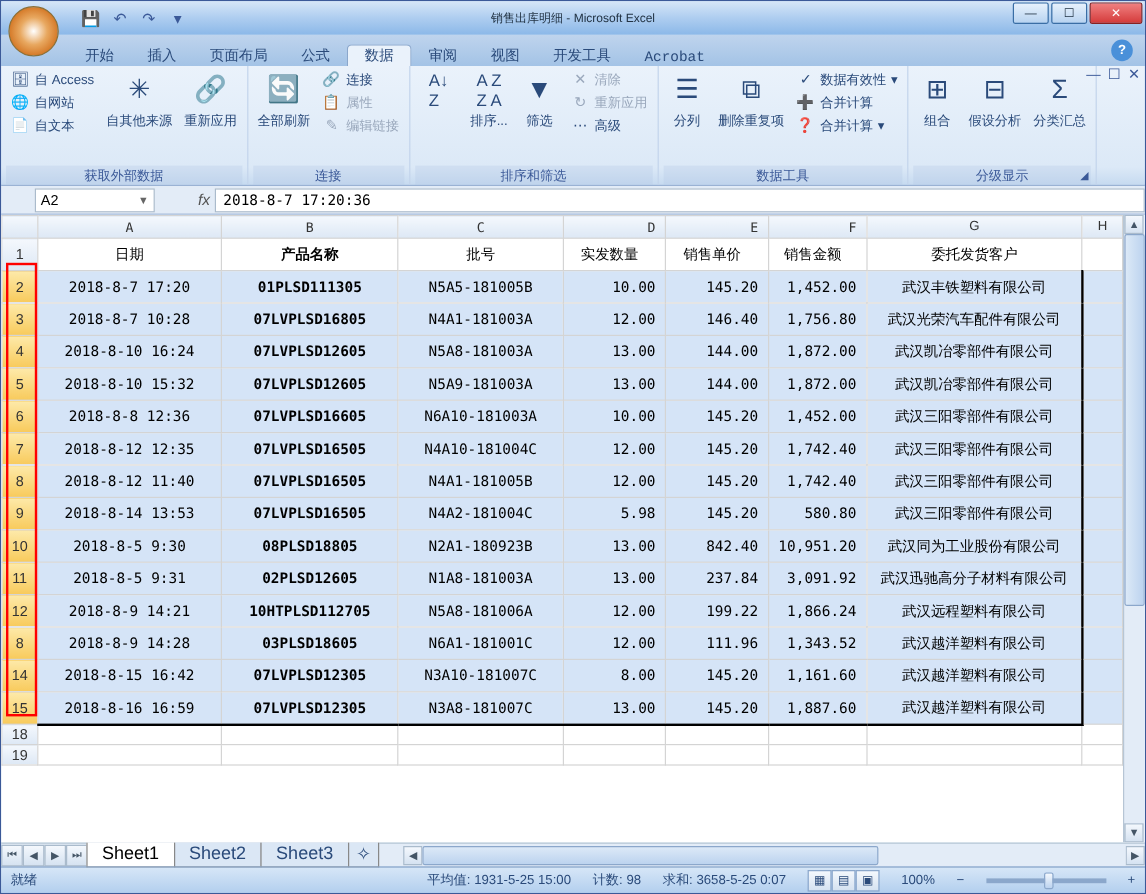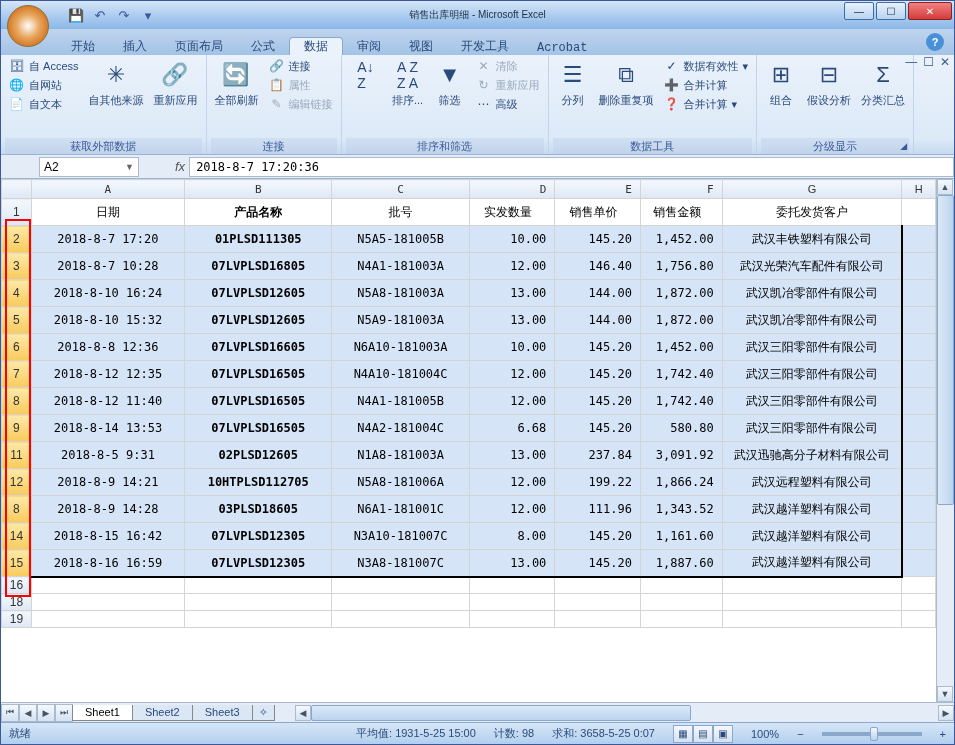--- a/index.html
+++ b/index.html
@@ -24,21 +24,21 @@
 .group-body { flex: 1; display: flex; align-items: flex-start; gap: 2px; }
 .group-label { height: 16px; font-size: 11px; color: #3b5998; text-align: center; background: rgba(180,200,230,0.3); display: flex; align-items: center; justify-content: center; position: relative; }
 .group-label .dlg { position: absolute; right: 2px; font-size: 9px; }
 .rbbtn { display: flex; flex-direction: column; align-items: center; padding: 2px 4px; border-radius: 3px; font-size: 11px; color: #2a4a7a; }
 .rbbtn .ico-lg { width: 32px; height: 32px; display: flex; align-items: center; justify-content: center; font-size: 22px; margin-bottom: 2px; }
 .small-list { display: flex; flex-direction: column; gap: 1px; }
 .rbbtn-sm { display: flex; align-items: center; gap: 4px; padding: 1px 4px; font-size: 11px; color: #2a4a7a; white-space: nowrap; }
 .rbbtn-sm .ico-sm { width: 16px; height: 16px; display: flex; align-items: center; justify-content: center; font-size: 12px; }
 .disabled { color: #9aa8bc; }
 .formula-bar { height: 24px; background: #e3ecf7; border-bottom: 1px solid #9ab2d4; display: flex; align-items: center; }
-.namebox { width: 100px; height: 20px; margin-left: 38px; background: #fff; border: 1px solid #abc; font-size: 12px; padding: 0 4px; display: flex; align-items: center; gap: 11px; }
+.namebox { width: 100px; height: 20px; margin-left: 28px; background: #fff; border: 1px solid #abc; font-size: 12px; padding: 0 4px; display: flex; align-items: center; gap: 11px; }
 .namebox .dd { margin-left: auto; font-size: 9px; color: #666; }
 .fx { margin: 0 4px 0 36px; font-style: italic; font-size: 13px; color: #555; }
 .formula-input { flex: 1; height: 20px; background: #fff; border: 1px solid #abc; font-size: 12px; padding: 0 6px; display: flex; align-items: center; font-family: "Consolas", monospace; }
 .sheet-area { flex: 1; display: flex; overflow: hidden; position: relative; background: #fff; }
 .grid-wrap { flex: 1; overflow: hidden; position: relative; }
 table.grid { border-collapse: collapse; table-layout: fixed; font-size: 12px; }
 table.grid th, table.grid td { border: 1px solid #d4d4d4; height: 27px; overflow: hidden; white-space: nowrap; }
 table.grid th { background: linear-gradient(to bottom, #f4f8fd, #dde8f5); font-weight: normal; color: #333; }
 .colhdr { height: 19px !important; font-size: 11px; }
 .rowhdr { width: 30px; text-align: center; }
@@ -58,21 +58,21 @@
 .bottom-thick { border-bottom: 2px solid #000 !important; }
 .right-thick { border-right: 2px solid #000 !important; }
 .vscroll { width: 18px; background: #e3ecf7; border-left: 1px solid #abc; display: flex; flex-direction: column; }
 .vscroll .arr, .hscroll .arr { height: 16px; width: 16px; background: linear-gradient(to bottom,#f4f8fd,#d5e2f1); border: 1px solid #abc; display: flex; align-items: center; justify-content: center; font-size: 9px; color: #456; }
 .vscroll .track { flex: 1; background: #e3ecf7; position: relative; }
 .vscroll .thumb { position: absolute; top: 0; left: 0; right: 0; height: 310px; background: linear-gradient(to right,#dce9f7,#bcd3ef); border: 1px solid #8ba7cb; border-radius: 2px; }
 .tabs-scroll-row { height: 20px; background: #e3ecf7; border-top: 1px solid #abc; display: flex; align-items: center; }
 .nav-btns { display: flex; }
 .nav-btns .nb { width: 18px; height: 18px; border: 1px solid #abc; background: linear-gradient(to bottom,#f4f8fd,#d5e2f1); display: flex; align-items: center; justify-content: center; font-size: 9px; color: #456; }
 .sheet-tabs { display: flex; }
-.sheet-tab { padding: 1px 12px; font-size: 11px; border: 1px solid #888; border-top: none; background: #dbe7f5; margin-left: -1px; color: #2a4a7a; }
+.sheet-tab { padding: 1px 12px; font-size: 15px; border: 1px solid #888; border-top: none; background: #dbe7f5; margin-left: -1px; color: #2a4a7a; }
 .sheet-tab.active { background: #fff; color: #000; }
 .hscroll { flex: 1; display: flex; margin-left: 20px; }
 .hscroll .track { flex: 1; background: #e3ecf7; position: relative; }
 .hscroll .thumb { position: absolute; left: 0; top: 0; bottom: 0; width: 380px; background: linear-gradient(to bottom,#dce9f7,#bcd3ef); border: 1px solid #8ba7cb; border-radius: 2px; }
 .statusbar { height: 22px; background: linear-gradient(to bottom,#d6e6f7,#b3cfee); border-top: 1px solid #8ba7cb; display: flex; align-items: center; font-size: 11px; color: #2a4a7a; padding: 0 8px; gap: 18px; }
 .viewbtns { display: flex; }
 .viewbtn { width: 20px; height: 18px; border: 1px solid #8ba7cb; background: linear-gradient(to bottom,#f4f8fd,#d5e2f1); display: flex; align-items: center; justify-content: center; font-size: 10px; }
 .zoom-slider { width: 100px; height: 4px; background: #8ba7cb; position: relative; }
 .zoom-slider .knob { position: absolute; left: 48px; top: -5px; width: 8px; height: 14px; background: linear-gradient(to bottom,#f4f8fd,#bcd3ef); border: 1px solid #8ba7cb; border-radius: 2px; }
 </style>
@@ -351,24 +351,35 @@
               <td class="dataE">145.20</td>
               <td class="dataF">1,742.40</td>
               <td class="dataG right-thick">武汉三阳零部件有限公司</td>
               <td class="dataH"></td>
             </tr>
             <tr class="sel-rows">
               <th class="rowhdr sel">9</th>
               <td class="dataA">2018-8-14 13:53</td>
               <td class="dataB">07LVPLSD16505</td>
               <td class="dataC">N4A2-181004C</td>
-              <td class="dataD">6.68</td>
+              <td class="dataD">5.98</td>
               <td class="dataE">145.20</td>
               <td class="dataF">580.80</td>
               <td class="dataG right-thick">武汉三阳零部件有限公司</td>
+              <td class="dataH"></td>
+            </tr>
+            <tr class="sel-rows">
+              <th class="rowhdr sel">10</th>
+              <td class="dataA">2018-8-5 9:30</td>
+              <td class="dataB">08PLSD18805</td>
+              <td class="dataC">N2A1-180923B</td>
+              <td class="dataD">13.00</td>
+              <td class="dataE">842.40</td>
+              <td class="dataF">10,951.20</td>
+              <td class="dataG right-thick">武汉同为工业股份有限公司</td>
               <td class="dataH"></td>
             </tr>
             <tr class="sel-rows">
               <th class="rowhdr sel">11</th>
               <td class="dataA">2018-8-5 9:31</td>
               <td class="dataB">02PLSD12605</td>
               <td class="dataC">N1A8-181003A</td>
               <td class="dataD">13.00</td>
               <td class="dataE">237.84</td>
               <td class="dataF">3,091.92</td>
@@ -411,31 +422,20 @@
             <tr class="sel-rows">
               <th class="rowhdr sel">15</th>
               <td class="dataA bottom-thick">2018-8-16 16:59</td>
               <td class="dataB bottom-thick">07LVPLSD12305</td>
               <td class="dataC bottom-thick">N3A8-181007C</td>
               <td class="dataD bottom-thick">13.00</td>
               <td class="dataE bottom-thick">145.20</td>
               <td class="dataF bottom-thick">1,887.60</td>
               <td class="dataG bottom-thick right-thick">武汉越洋塑料有限公司</td>
               <td class="dataH"></td>
-            </tr>
-            <tr style="height:17px">
-              <th class="rowhdr" style="height:17px">16</th>
-              <td class="dataA" style="height:17px"></td>
-              <td class="dataB" style="height:17px"></td>
-              <td class="dataC" style="height:17px"></td>
-              <td class="dataD" style="height:17px"></td>
-              <td class="dataE" style="height:17px"></td>
-              <td class="dataF" style="height:17px"></td>
-              <td class="dataG" style="height:17px"></td>
-              <td class="dataH" style="height:17px"></td>
             </tr>
             <tr style="height:17px">
               <th class="rowhdr" style="height:17px">18</th>
               <td class="dataA" style="height:17px"></td>
               <td class="dataB" style="height:17px"></td>
               <td class="dataC" style="height:17px"></td>
               <td class="dataD" style="height:17px"></td>
               <td class="dataE" style="height:17px"></td>
               <td class="dataF" style="height:17px"></td>
               <td class="dataG" style="height:17px"></td>

